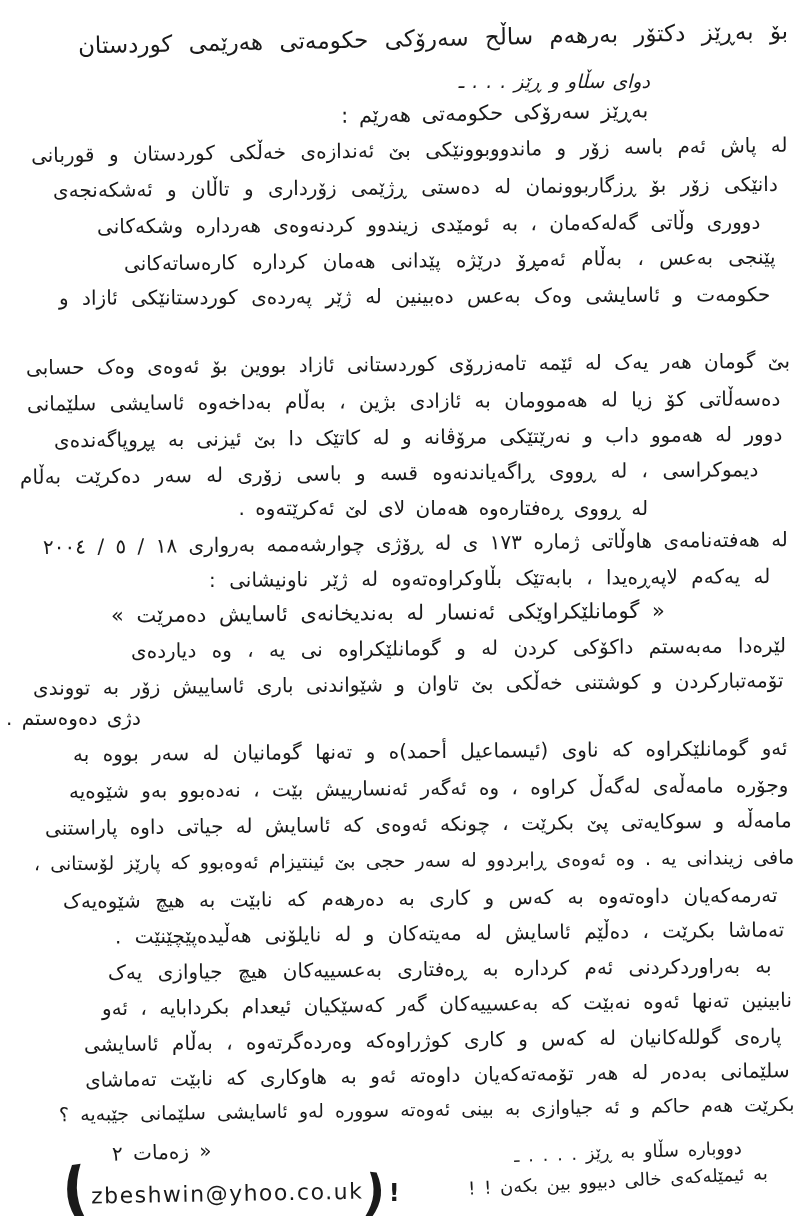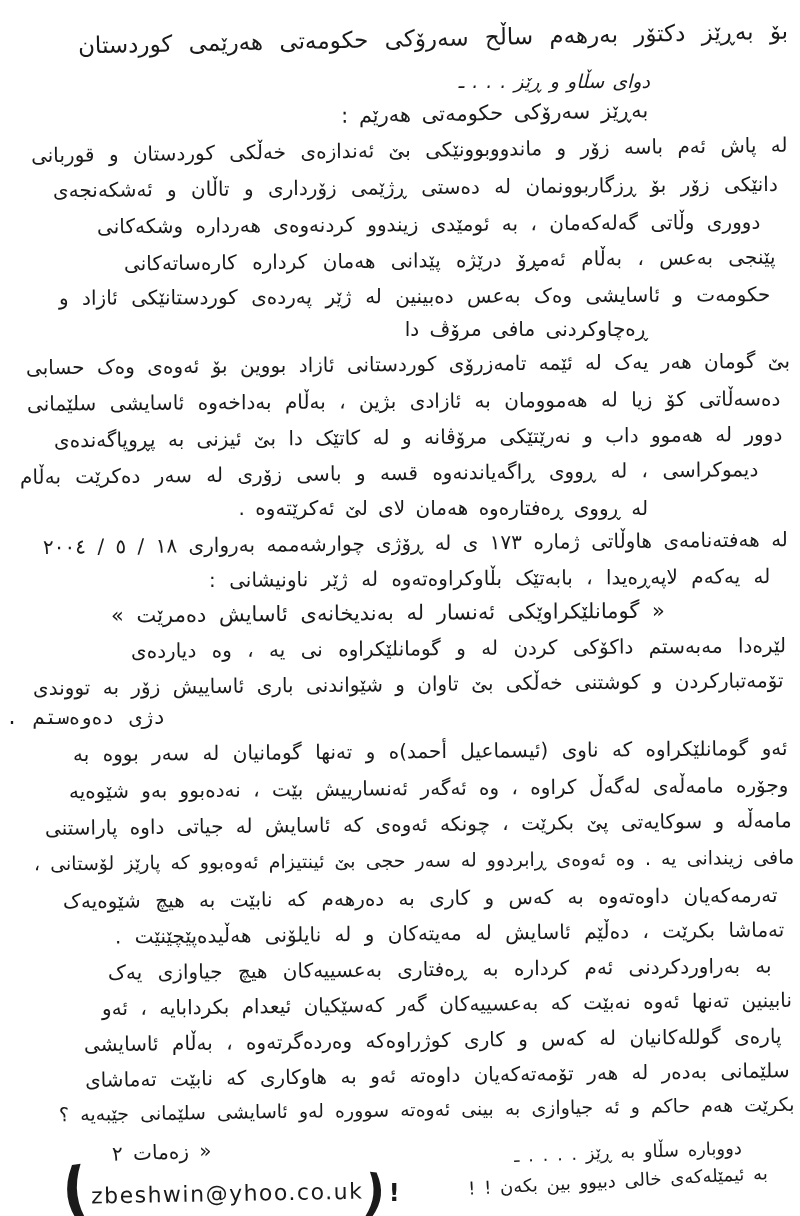--- a/index.html
+++ b/index.html
@@ -61,35 +61,34 @@
 
   <div class="ln" style="top:24px;right:12px;font-size:23px;word-spacing:9px;transform:rotate(-1.2deg);">بۆ بەڕێز دکتۆر بەرهەم ساڵح سەرۆکی حکومەتی هەرێمی کوردستان</div>
   <div class="ln" style="top:70px;right:150px;font-size:19px;word-spacing:2px;font-style:italic;">دوای سڵاو و ڕێز . . . ـ</div>
   <div class="ln" style="top:100px;right:152px;font-size:21px;word-spacing:4px;transform:rotate(-1deg);">بەڕێز سەرۆکی حکومەتی هەرێم :</div>
 
   <div class="ln" style="top:138px;right:12px;font-size:20px;word-spacing:8px;transform:rotate(-0.8deg);">لە پاش ئەم باسە زۆر و ماندووبوونێکی بێ ئەندازەی خەڵکی کوردستان و قوربانی</div>
   <div class="ln" style="top:175px;right:22px;font-size:20px;word-spacing:8px;transform:rotate(-0.5deg);">دانێکی زۆر بۆ ڕزگاربوونمان لە دەستی ڕژێمی زۆرداری و تاڵان و ئەشکەنجەی</div>
   <div class="ln" style="top:212px;right:40px;font-size:20px;word-spacing:6px;transform:rotate(-0.4deg);">دووری وڵاتی گەلەکەمان ، بە ئومێدی زیندوو کردنەوەی هەردارە وشکەکانی</div>
   <div class="ln" style="top:248px;right:24px;font-size:20px;word-spacing:9px;transform:rotate(-0.6deg);">پێنجی بەعس ، بەڵام ئەمڕۆ درێژە پێدانی هەمان کردارە کارەساتەکانی</div>
   <div class="ln" style="top:284px;right:30px;font-size:20px;word-spacing:7px;transform:rotate(-0.3deg);">حکومەت و ئاسایشی وەک بەعس دەبینین لە ژێر پەردەی کوردستانێکی ئازاد و</div>
-  <div class="ln" style="top:317px;right:152px;font-size:20px;word-spacing:4px;">ڕەچاوکردنی مافی مرۆڤ دا</div>
 
   <div class="ln" style="top:352px;right:10px;font-size:20px;word-spacing:6px;transform:rotate(-0.5deg);">بێ گومان هەر یەک لە ئێمە تامەزرۆی کوردستانی ئازاد بووین بۆ ئەوەی وەک حسابی</div>
   <div class="ln" style="top:389px;right:20px;font-size:20px;word-spacing:7px;transform:rotate(-0.4deg);">دەسەڵاتی کۆ زیا لە هەموومان بە ئازادی بژین ، بەڵام بەداخەوە ئاسایشی سلێمانی</div>
   <div class="ln" style="top:425px;right:18px;font-size:20px;word-spacing:6px;transform:rotate(-0.5deg);">دوور لە هەموو داب و نەرێتێکی مرۆڤانە و لە کاتێک دا بێ ئیزنی بە پڕوپاگەندەی</div>
   <div class="ln" style="top:461px;right:42px;font-size:20px;word-spacing:8px;transform:rotate(-0.6deg);">دیموکراسی ، لە ڕووی ڕاگەیاندنەوە قسە و باسی زۆری لە سەر دەکرێت بەڵام</div>
   <div class="ln" style="top:496px;right:152px;font-size:20px;word-spacing:4px;">لە ڕووی ڕەفتارەوە هەمان لای لێ ئەکرێتەوە .</div>
 
   <div class="ln" style="top:531px;right:12px;font-size:20px;word-spacing:5px;transform:rotate(-0.6deg);">لە هەفتەنامەی هاوڵاتی ژمارە ١٧٣ ی لە ڕۆژی چوارشەممە بەرواری ١٨ / ٥ / ٢٠٠٤</div>
   <div class="ln" style="top:566px;right:30px;font-size:20px;word-spacing:7px;transform:rotate(-0.4deg);">لە یەکەم لاپەڕەیدا ، بابەتێک بڵاوکراوەتەوە لە ژێر ناونیشانی :</div>
   <div class="ln" style="top:600px;right:135px;font-size:21px;word-spacing:6px;transform:rotate(-0.5deg);">« گومانلێکراوێکی ئەنسار لە بەندیخانەی ئاسایش دەمرێت »</div>
 
   <div class="ln" style="top:636px;right:14px;font-size:20px;word-spacing:9px;transform:rotate(-0.5deg);">لێرەدا مەبەستم داکۆکی کردن لە و گومانلێکراوە نی یە ، وە دیاردەی</div>
   <div class="ln" style="top:672px;right:16px;font-size:20px;word-spacing:6px;transform:rotate(-0.6deg);">تۆمەتبارکردن و کوشتنی خەڵکی بێ تاوان و شێواندنی باری ئاساییش زۆر بە تووندی</div>
-  <div class="ln" style="top:706px;left:6px;font-size:20px;word-spacing:3px;font-family:Liberation Mono, monospace;">دژی دەوەستم .</div>
+  <div class="ln" style="top:706px;left:6px;font-size:20px;word-spacing:3px;">دژی دەوەستم .</div>
 
   <div class="ln" style="top:739px;right:12px;font-size:20px;word-spacing:7px;transform:rotate(-0.5deg);">ئەو گومانلێکراوە کە ناوی (ئیسماعیل أحمد)ە و تەنها گومانیان لە سەر بووە بە</div>
   <div class="ln" style="top:776px;right:12px;font-size:20px;word-spacing:6px;transform:rotate(-0.5deg);">وجۆرە مامەڵەی لەگەڵ کراوە ، وە ئەگەر ئەنسارییش بێت ، نەدەبوو بەو شێوەیە</div>
   <div class="ln" style="top:812px;right:8px;font-size:20px;word-spacing:6px;transform:rotate(-0.6deg);">مامەڵە و سوکایەتی پێ بکرێت ، چونکە ئەوەی کە ئاسایش لە جیاتی داوە پاراستنی</div>
   <div class="ln" style="top:849px;right:6px;font-size:19px;word-spacing:4px;transform:rotate(-0.5deg);">مافی زیندانی یە . وە ئەوەی ڕابردوو لە سەر حجی بێ ئینتیزام ئەوەبوو کە پارێز لۆستانی ،</div>
   <div class="ln" style="top:886px;right:22px;font-size:20px;word-spacing:8px;transform:rotate(-0.5deg);">تەرمەکەیان داوەتەوە بە کەس و کاری بە دەرهەم کە نابێت بە هیچ شێوەیەک</div>
   <div class="ln" style="top:921px;right:16px;font-size:20px;word-spacing:7px;transform:rotate(-0.6deg);">تەماشا بکرێت ، دەڵێم ئاسایش لە مەیتەکان و لە نایلۆنی هەڵیدەپێچێنێت .</div>
 
   <div class="ln" style="top:957px;right:28px;font-size:20px;word-spacing:9px;transform:rotate(-0.6deg);">بە بەراوردکردنی ئەم کردارە بە ڕەفتاری بەعسییەکان هیچ جیاوازی یەک</div>
   <div class="ln" style="top:992px;right:8px;font-size:20px;word-spacing:6px;transform:rotate(-0.7deg);">نابینین تەنها ئەوە نەبێت کە بەعسییەکان گەر کەسێکیان ئیعدام بکردابایە ، ئەو</div>

